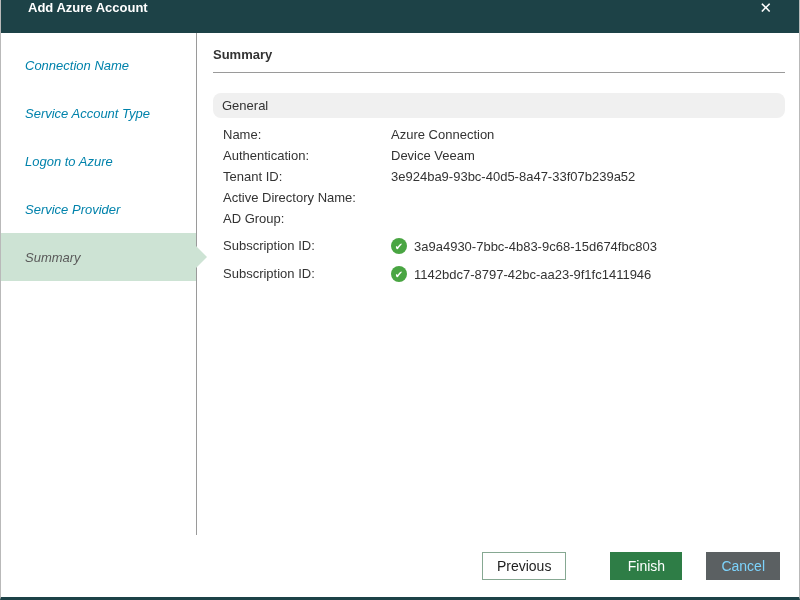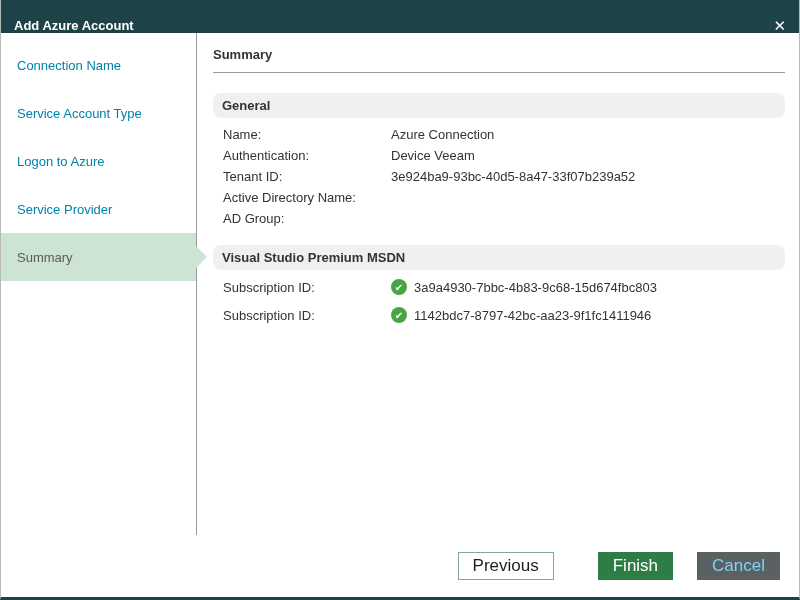--- a/index.html
+++ b/index.html
@@ -16,45 +16,46 @@
     border-left:1px solid #b9b9b9;
     border-right:1px solid #b9b9b9;
     border-bottom:3px solid #1d4247;
     background:#fff;
   }
   
   .titlebar {
     flex:0 0 33px;
     background:#1d4247;
     color:#fff;
-    display:flex; align-items:flex-end;
-    padding:0 13px;
+    display:flex; align-items:flex-start;
+    padding:0 27px;
   }
   .titlebar .title { font-weight:bold; font-size:13px; }
   .titlebar .close {
     margin-left:auto;
     font-size:15px; line-height:1;
     cursor:pointer;
     color:#fff;
   }
   
   .main { flex:1; display:flex; min-height:0; }
   .sidebar {
     flex:0 0 196px;
     border-right:1px solid #9a9a9a;
     padding-top:8px;
     background:#fff;
   }
   .step {
     height:48px;
     display:flex; align-items:center;
-    padding-left:16px;
+    padding-left:24px;
     color:#0082ab;
     cursor:pointer;
     position:relative;
+    font-style:italic;
   }
   .step.active {
     background:#cde3d4;
     color:#5a5a5a;
     cursor:default;
   }
   .step.active::after {
     content:"";
     position:absolute;
     right:-11px; top:50%; margin-top:-11px;
@@ -69,28 +70,28 @@
     overflow:hidden;
   }
   .content-title { font-weight:bold; color:#333; }
   .content-rule {
     border:none;
     border-top:1px solid #9a9a9a;
     margin-top:10px;
   }
   .section-h {
     background:#f0f0f0;
-    font-weight:bold;
+    font-weight:normal;
     padding:5px 9px;
     margin-top:16px;
     border-radius:8px;
   }
   .section-h.first { margin-top:20px; }
   .rows { padding-top:6px; }
-  .row { display:flex; align-items:center; padding:3px 0 3px 10px; }
+  .row { display:flex; align-items:flex-start; padding:3px 0 3px 10px; }
   .row .lbl { flex:0 0 168px; color:#333; }
   .row .val { display:flex; align-items:center; color:#333; }
   .check {
     display:inline-flex;
     width:16px; height:16px;
     border-radius:50%;
     background:#49a542;
     color:#fff;
     font-size:10px;
     align-items:center; justify-content:center;
@@ -103,21 +104,21 @@
     display:flex; align-items:center; justify-content:flex-end;
     gap:24px;
     padding-right:19px;
     background:#fff;
   }
   .btn {
     height:28px;
     min-width:72px;
     padding:0 14px;
     font-family:"Liberation Sans", sans-serif;
-    font-size:17px;
+    font-size:14px;
     cursor:pointer;
     border:1px solid transparent;
   }
   .btn-previous {
     background:#fff;
     border:1px solid #86a892;
     color:#1e1e1e;
   }
   .btn-finish {
     background:#2e7d46;
@@ -181,21 +182,20 @@
         </div>
         <div class="row">
           <span class="lbl">Active Directory Name:</span>
         </div>
         <div class="row">
           <span class="lbl">AD Group:</span>
           <span class="val"></span>
         </div>
       </div>
 
-      <div class="section-h">Visual Studio Premium MSDN</div>
       <div class="rows">
         <div class="row">
           <span class="lbl">Subscription ID:</span>
           <span class="val">
             <span class="check">✔</span>
             <span>3a9a4930-7bbc-4b83-9c68-15d674fbc803</span>
           </span>
         </div>
       </div>
 

